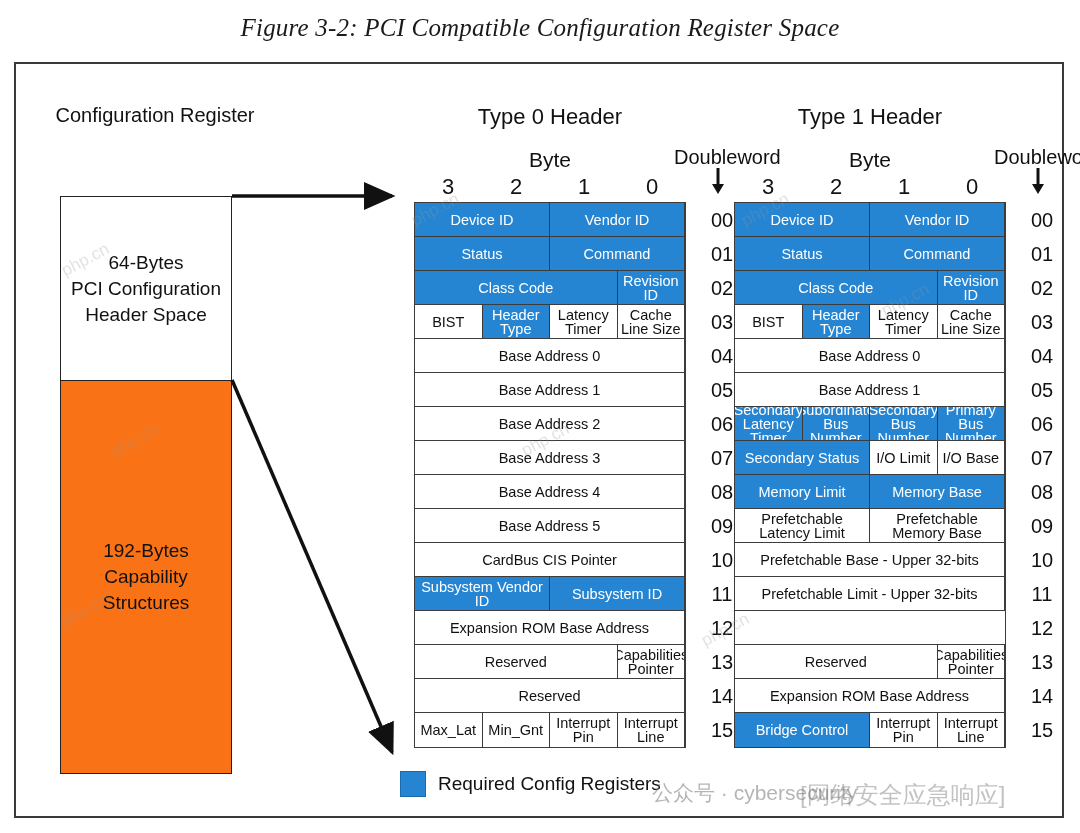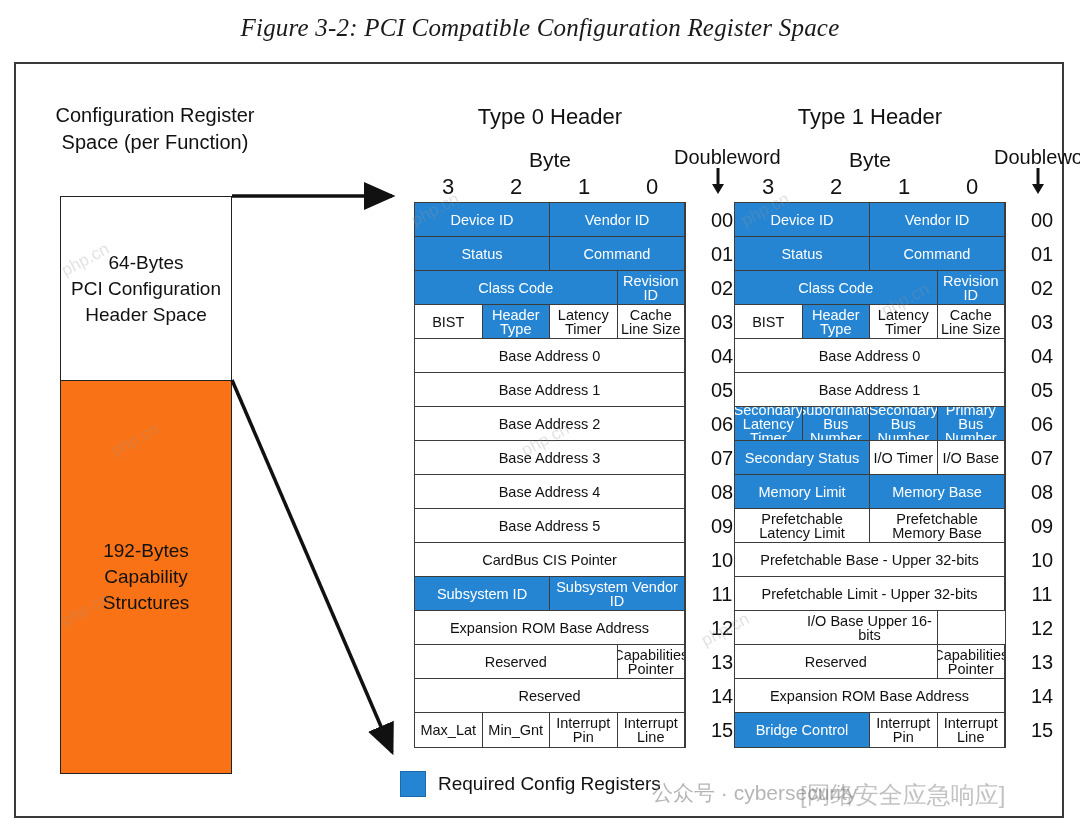--- a/index.html
+++ b/index.html
@@ -232,21 +232,20 @@
 <body>
 
 <div id="page">
 
   <div id="figure-caption">Figure 3-2: PCI Compatible Configuration Register Space</div>
 
   <div id="figure-frame"></div>
 
   <div id="left-heading">
     <div>Configuration Register</div>
-    <div>Space (per Function)</div>
   </div>
 
   <div id="space-box">
     <div id="header-space-box">
       <div id="header-space-label">
         <div>64-Bytes</div>
         <div>PCI Configuration</div>
         <div>Header Space</div>
       </div>
     </div>
@@ -328,22 +327,22 @@
         </div>
         <div class="reg-row">
           <div class="reg-cell w100">Base Address 5</div>
           <div class="dw-index">09</div>
         </div>
         <div class="reg-row">
           <div class="reg-cell w100">CardBus CIS Pointer</div>
           <div class="dw-index">10</div>
         </div>
         <div class="reg-row">
+          <div class="reg-cell w50 blue">Subsystem Vendor ID</div>
           <div class="reg-cell w50 blue">Subsystem ID</div>
-          <div class="reg-cell w50 blue">Subsystem Vendor ID</div>
           <div class="dw-index">11</div>
         </div>
         <div class="reg-row">
           <div class="reg-cell w100">Expansion ROM Base Address</div>
           <div class="dw-index">12</div>
         </div>
         <div class="reg-row">
           <div class="reg-cell w75">Reserved</div>
           <div class="reg-cell w25">Capabilities Pointer</div>
           <div class="dw-index">13</div>
@@ -409,21 +408,21 @@
         </div>
         <div class="reg-row">
           <div class="reg-cell w25 blue">Secondary Latency Timer</div>
           <div class="reg-cell w25 blue">Subordinate Bus Number</div>
           <div class="reg-cell w25 blue">Secondary Bus Number</div>
           <div class="reg-cell w25 blue">Primary Bus Number</div>
           <div class="dw-index">06</div>
         </div>
         <div class="reg-row">
           <div class="reg-cell w50 blue">Secondary Status</div>
-          <div class="reg-cell w25">I/O Timer</div>
+          <div class="reg-cell w25">I/O Limit</div>
           <div class="reg-cell w25">I/O Base</div>
           <div class="dw-index">07</div>
         </div>
         <div class="reg-row">
           <div class="reg-cell w50 blue">Memory Limit</div>
           <div class="reg-cell w50 blue">Memory Base</div>
           <div class="dw-index">08</div>
         </div>
         <div class="reg-row">
           <div class="reg-cell w50">Prefetchable Latency Limit</div>
@@ -432,21 +431,20 @@
         </div>
         <div class="reg-row">
           <div class="reg-cell w100">Prefetchable Base - Upper 32-bits</div>
           <div class="dw-index">10</div>
         </div>
         <div class="reg-row">
           <div class="reg-cell w100">Prefetchable Limit - Upper 32-bits</div>
           <div class="dw-index">11</div>
         </div>
         <div class="reg-row">
-          <div class="reg-cell w50">I/O Base Upper 16-bits</div>
           <div class="dw-index">12</div>
         </div>
         <div class="reg-row">
           <div class="reg-cell w75">Reserved</div>
           <div class="reg-cell w25">Capabilities Pointer</div>
           <div class="dw-index">13</div>
         </div>
         <div class="reg-row">
           <div class="reg-cell w100">Expansion ROM Base Address</div>
           <div class="dw-index">14</div>

